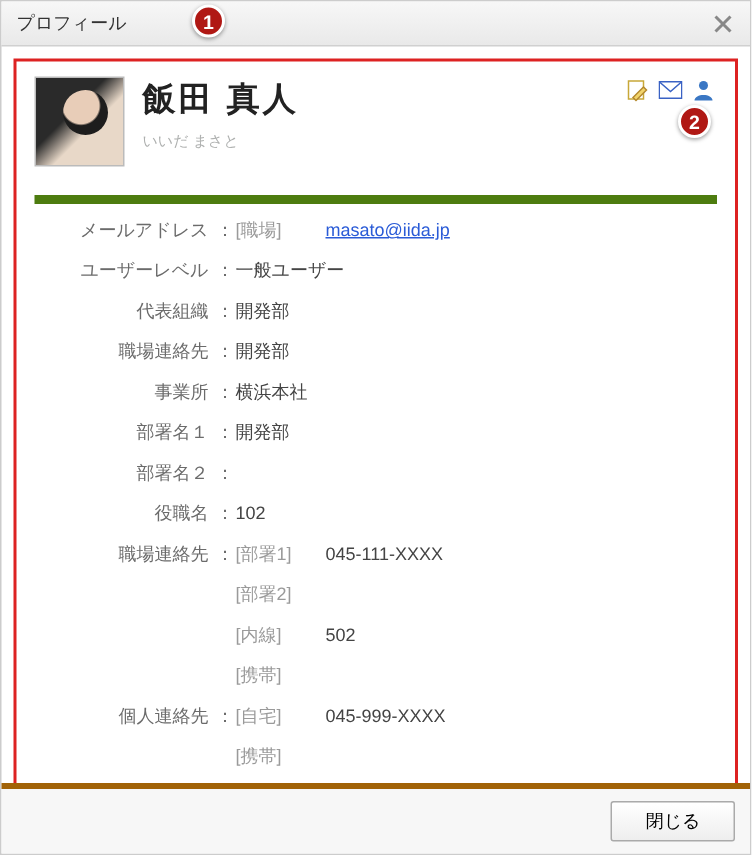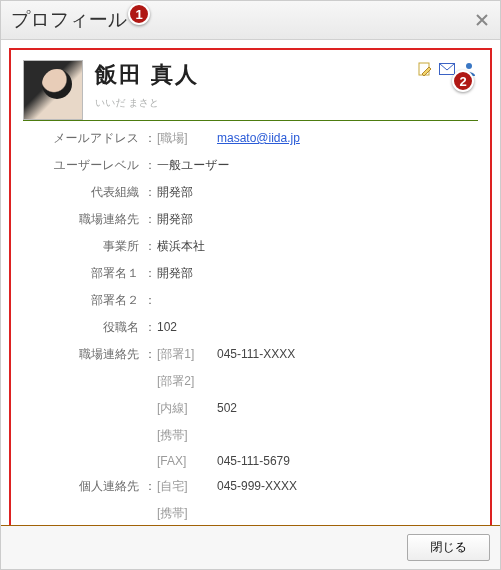--- a/index.html
+++ b/index.html
@@ -21,21 +21,21 @@
     flex-direction: column;
   }
   .titlebar {
     background: linear-gradient(#f7f7f7,#e9e9e9);
     border-bottom: 1px solid #d0d0d0;
     padding: 6px 10px;
     display: flex;
     align-items: center;
     justify-content: space-between;
   }
-  .titlebar-title { font-size: 19px; color: #333; }
+  .titlebar-title { font-size: 12px; color: #333; }
   .close-x {
     color: #888;
     font-size: 14px;
     cursor: pointer;
     width: 16px; height:16px;
     display:flex;align-items:center;justify-content:center;
   }
   .body {
     flex: 1;
     padding: 8px;
@@ -49,21 +49,21 @@
     flex:1;
     position: relative;
     background:#fff;
     display:flex;
     flex-direction:column;
   }
   .header-row {
     display: flex;
     align-items: flex-start;
     gap: 12px;
-    margin-bottom: 0;
+    margin-bottom: 19px;
   }
   .avatar {
     width: 60px; height: 60px;
     background: linear-gradient(135deg,#2a2a2a 40%, #e8d8c8 60%);
     border:1px solid #bbb;
     flex-shrink:0;
     position:relative;
     overflow:hidden;
   }
   .avatar::after{
@@ -92,21 +92,21 @@
     align-items:center;
   }
   .icon-btn {
     width:18px;height:18px;
     display:flex;align-items:center;justify-content:center;
     cursor:pointer;
   }
   .detail-area {
     flex:1;
     overflow:auto;
-    border-top:1px solid #4d7c0f;
+    border-top:6px solid #4d7c0f;
     padding-top:4px;
     padding-right:6px;
   }
   .detail-area::-webkit-scrollbar{width:10px;}
   .detail-area::-webkit-scrollbar-thumb{background:#ccc;border-radius:5px;}
   .row {
     display:flex;
     align-items:baseline;
     padding:5px 0;
     font-size:12px;
@@ -119,21 +119,21 @@
     padding-right:4px;
   }
   .colon { width:14px; text-align:center; color:#6b6b6b;}
   .sublabel {
     width:60px;
     color:#9a9a9a;
   }
   .value { color:#444; }
   .value a, .link { color:#2a5bd7; text-decoration:underline; cursor:pointer;}
   .footer {
-    border-top:1px solid #a16207;
+    border-top:4px solid #a16207;
     padding:8px 10px;
     display:flex;
     justify-content:flex-end;
     background:#f7f7f7;
   }
   .btn {
     border:1px solid #aaa;
     background:linear-gradient(#fff,#eee);
     padding:4px 22px;
     font-size:12px;
@@ -268,26 +268,20 @@
             <span class="colon"></span>
           <span class="sublabel">[内線]</span>
           <span class="value">502</span>
         </div>
         <div class="row">
           <span class="label"></span>
             <span class="colon"></span>
           <span class="sublabel">[携帯]</span>
           <span class="value"></span>
         </div>
-        <div class="row">
-          <span class="label"></span>
-            <span class="colon"></span>
-          <span class="sublabel">[FAX]</span>
-          <span class="value">045-111-5679</span>
-        </div>
 
         <div class="row">
           <span class="label">個人連絡先</span>
           <span class="colon">：</span>
           <span class="sublabel">[自宅]</span>
           <span class="value">045-999-XXXX</span>
         </div>
         <div class="row">
           <span class="label"></span>
             <span class="colon"></span>

